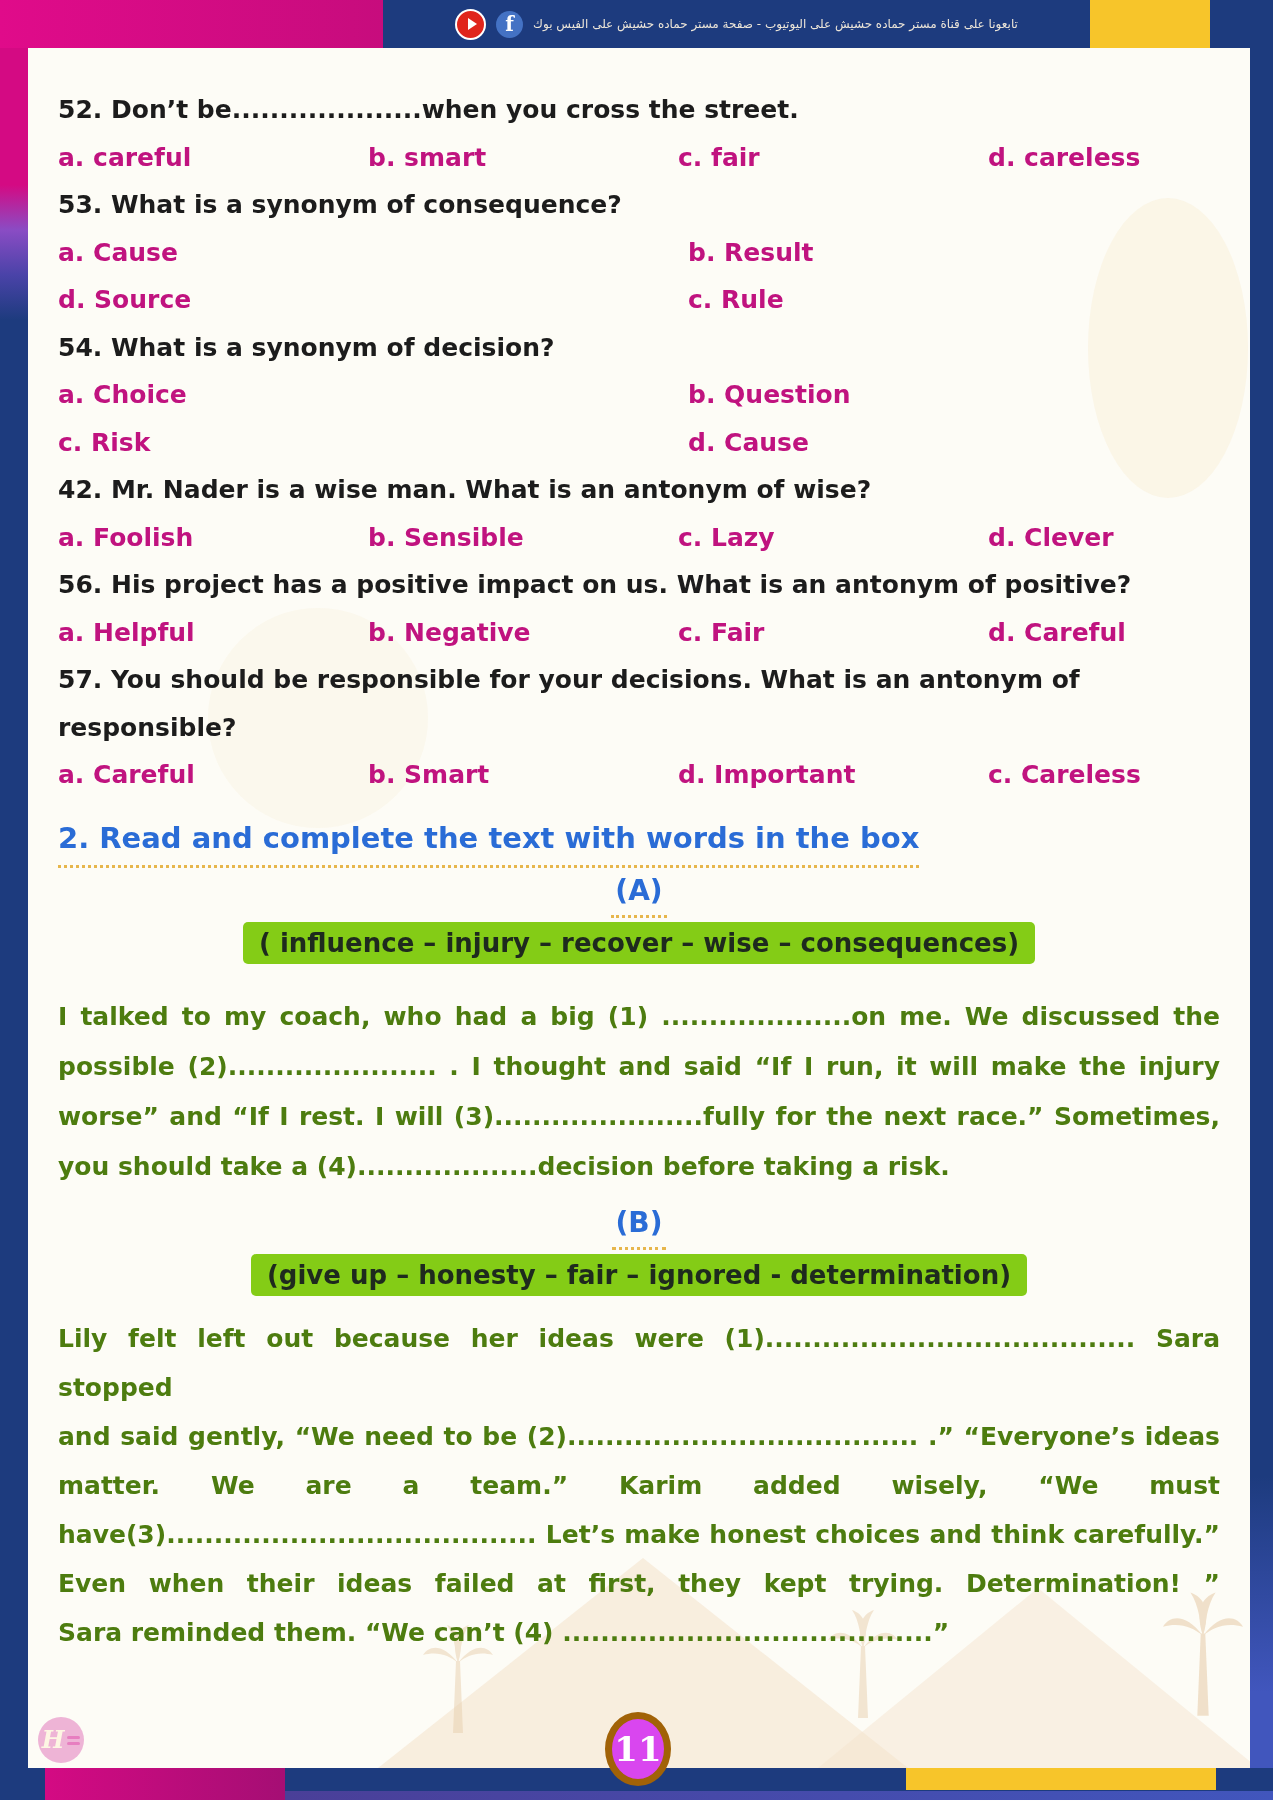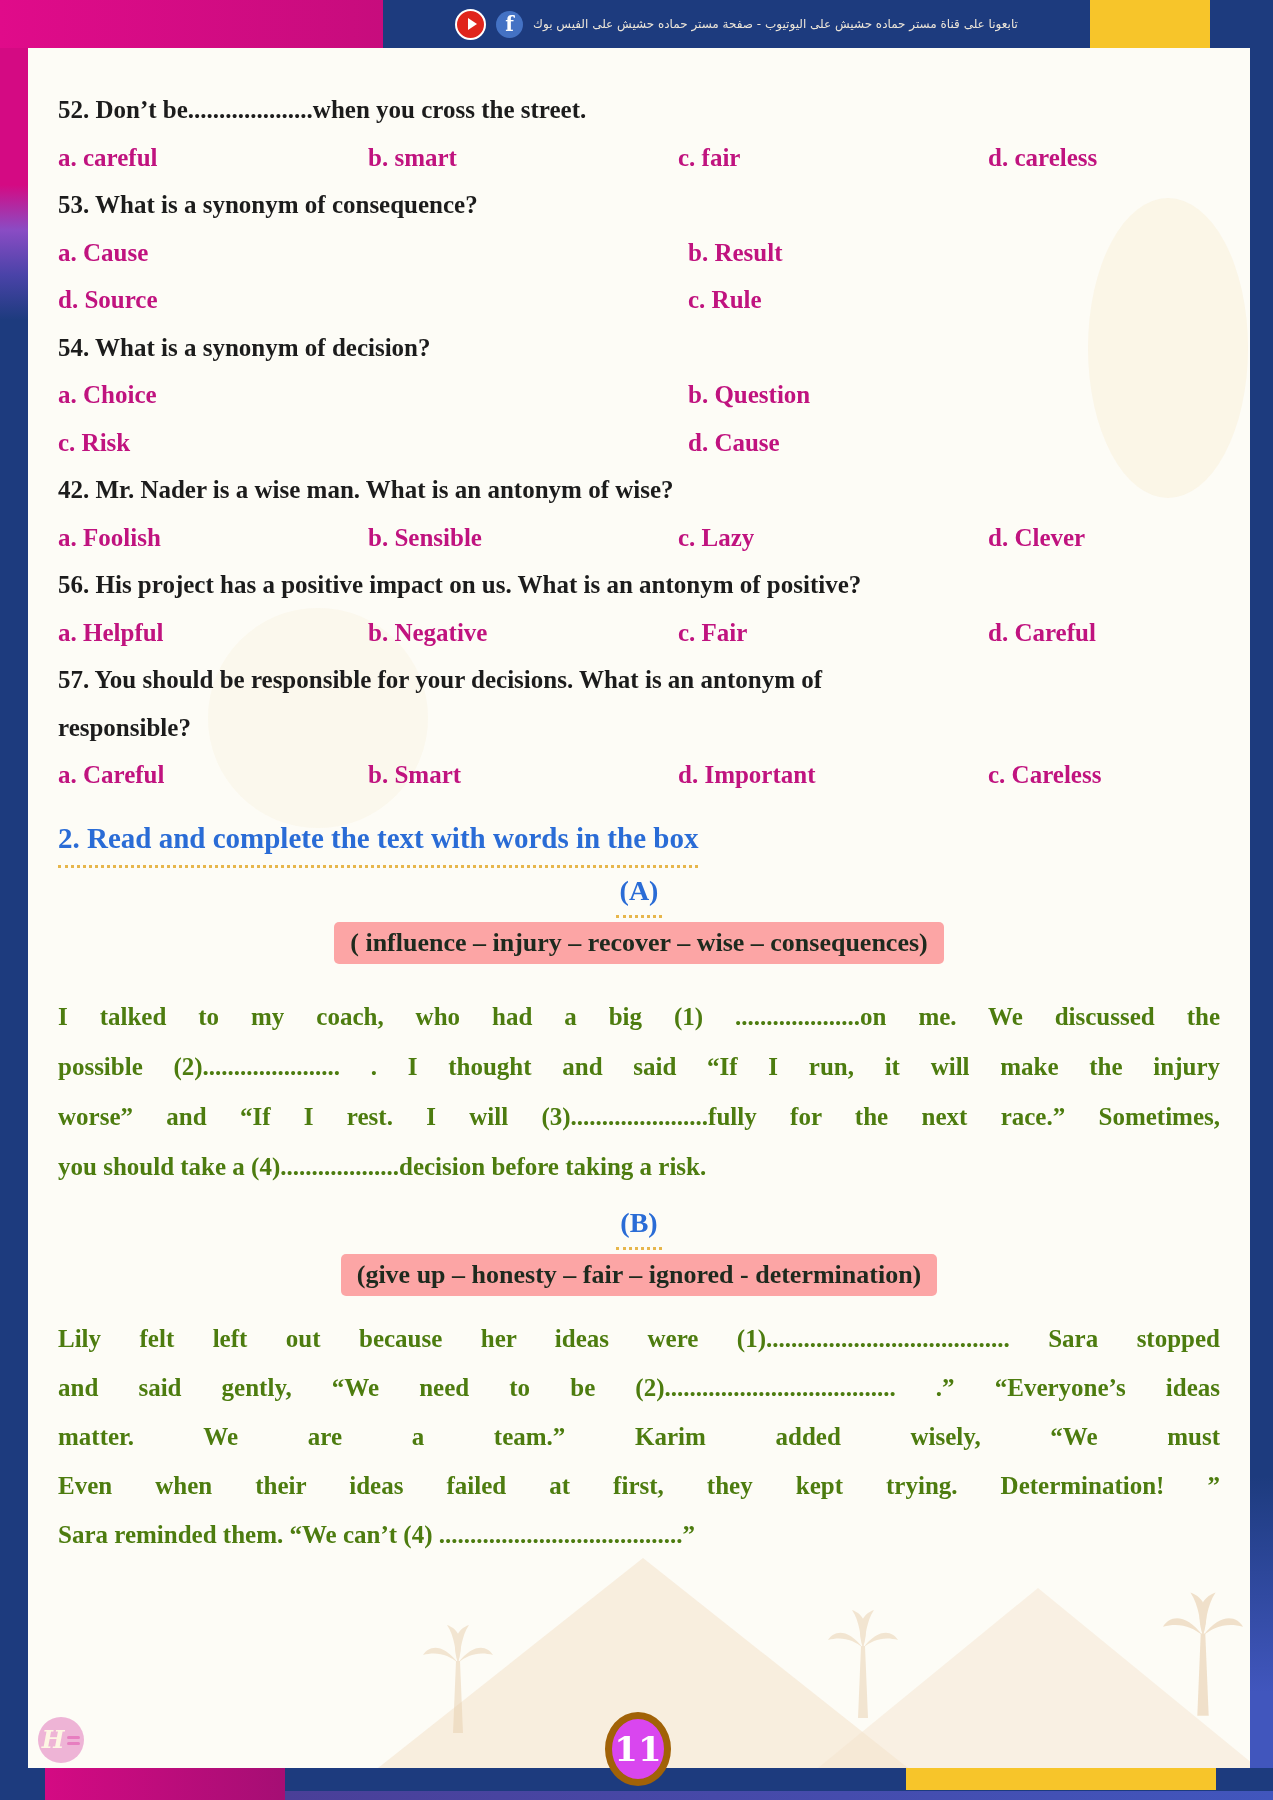--- a/index.html
+++ b/index.html
@@ -38,40 +38,40 @@
   .bottom-line{position:absolute;left:285px;top:1791px;width:988px;height:9px;background:linear-gradient(90deg,#4a3f98,#4156bd);}
   
   .page{
     position:absolute;left:28px;top:48px;width:1222px;height:1720px;
     background:#fdfcf6;overflow:hidden;
   }
   .wm{position:absolute;pointer-events:none;}
   .wm-blob{border-radius:50%;background:#faf0d8;opacity:.5;}
   .pyr{clip-path:polygon(50% 0,100% 100%,0 100%);background:#f4e2cb;opacity:.55;}
   .palm{opacity:.5;}
-  .content{position:relative;padding:38px 18px 0 30px;width:1162px;box-sizing:content-box;font-family:Liberation Serif, serif;}
+  .content{position:relative;padding:38px 18px 0 30px;width:1162px;box-sizing:content-box;}
   
   .qline{line-height:47.5px;font-size:25px;font-weight:bold;color:#1c1c1c;white-space:nowrap;}
   .opts4{display:grid;grid-template-columns:310px 310px 310px 1fr;line-height:47.5px;}
   .opts2{display:grid;grid-template-columns:630px 1fr;line-height:47.5px;}
   .opt{font-size:25px;font-weight:bold;color:#c0137f;white-space:nowrap;}
   
   .s2-heading{margin-top:16px;line-height:47px;}
   .s2-heading span{
     font-size:29px;font-weight:bold;color:#2a6cd6;
     border-bottom:3px dotted #e7b64b;padding-bottom:3px;display:inline-block;
   }
   .part-label{text-align:center;line-height:46px;}
   .part-label span{
     font-size:28px;font-weight:bold;color:#2a6cd6;
     border-bottom:3px dotted #e7b64b;padding:0 4px 1px 4px;display:inline-block;
   }
   .word-box-row{text-align:center;margin-top:4px;}
   .word-box{
-    display:inline-block;background:#fca5a5;border-radius:5px;
+    display:inline-block;background:#84cc16;border-radius:5px;
     font-size:26px;font-weight:bold;color:#1e2a1e;padding:5px 16px;line-height:32px;text-align:right;
   }
   .para{margin-top:28px;}
   .para .pline{
     font-size:25px;font-weight:bold;color:#4d7c0f;line-height:50px;
     text-align:justify;text-align-last:justify;white-space:normal;
   }
   .para .pline.last{text-align-last:left;}
   .para-b{margin-top:18px;}
   .para-b .pline{line-height:49px;}
@@ -216,20 +216,21 @@
       <span>(B)</span>
     </div>
     <div class="word-box-row">
       <span class="word-box">(give up – honesty – fair – ignored  - determination)</span>
     </div>
 
     <div class="para para-b">
       <div class="pline">Lily felt left out because her ideas were (1)....................................... Sara stopped</div>
       <div class="pline">and said gently, “We need to be (2)..................................... .” “Everyone’s ideas</div>
       <div class="pline">matter. We are a team.” Karim added wisely, “We must</div>
+      <div class="pline">have(3)....................................... Let’s make honest choices and think carefully.”</div>
       <div class="pline">Even when their ideas failed at first, they kept trying. Determination! ”</div>
       <div class="pline last">Sara reminded them. “We can’t (4) .......................................”</div>
     </div>
 
   </div>
 </div>
 
 <div class="bottom-band">
   <div class="bottom-magenta"></div>
   <div class="bottom-yellow"></div>

